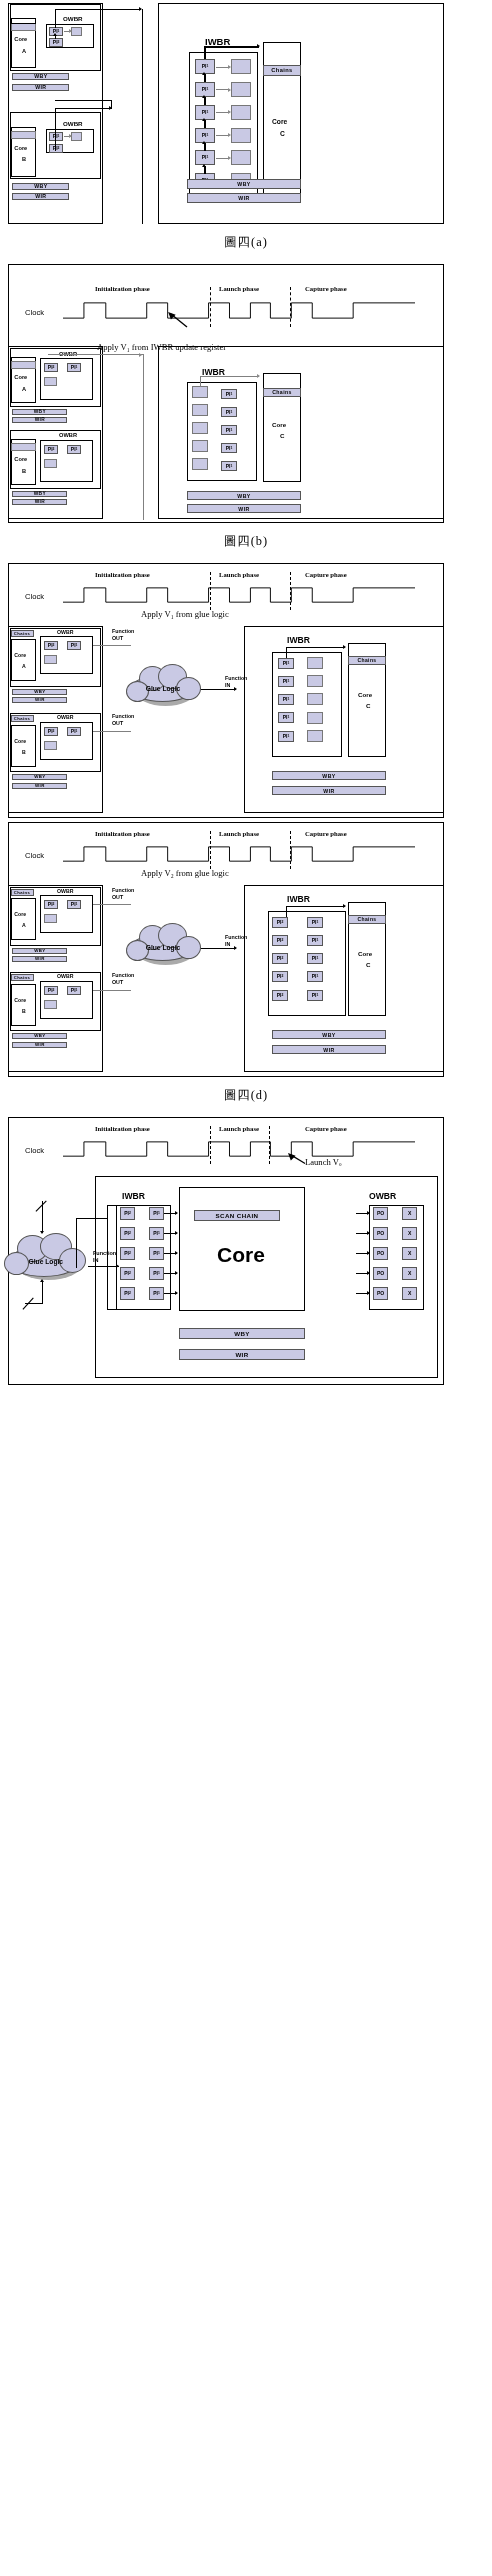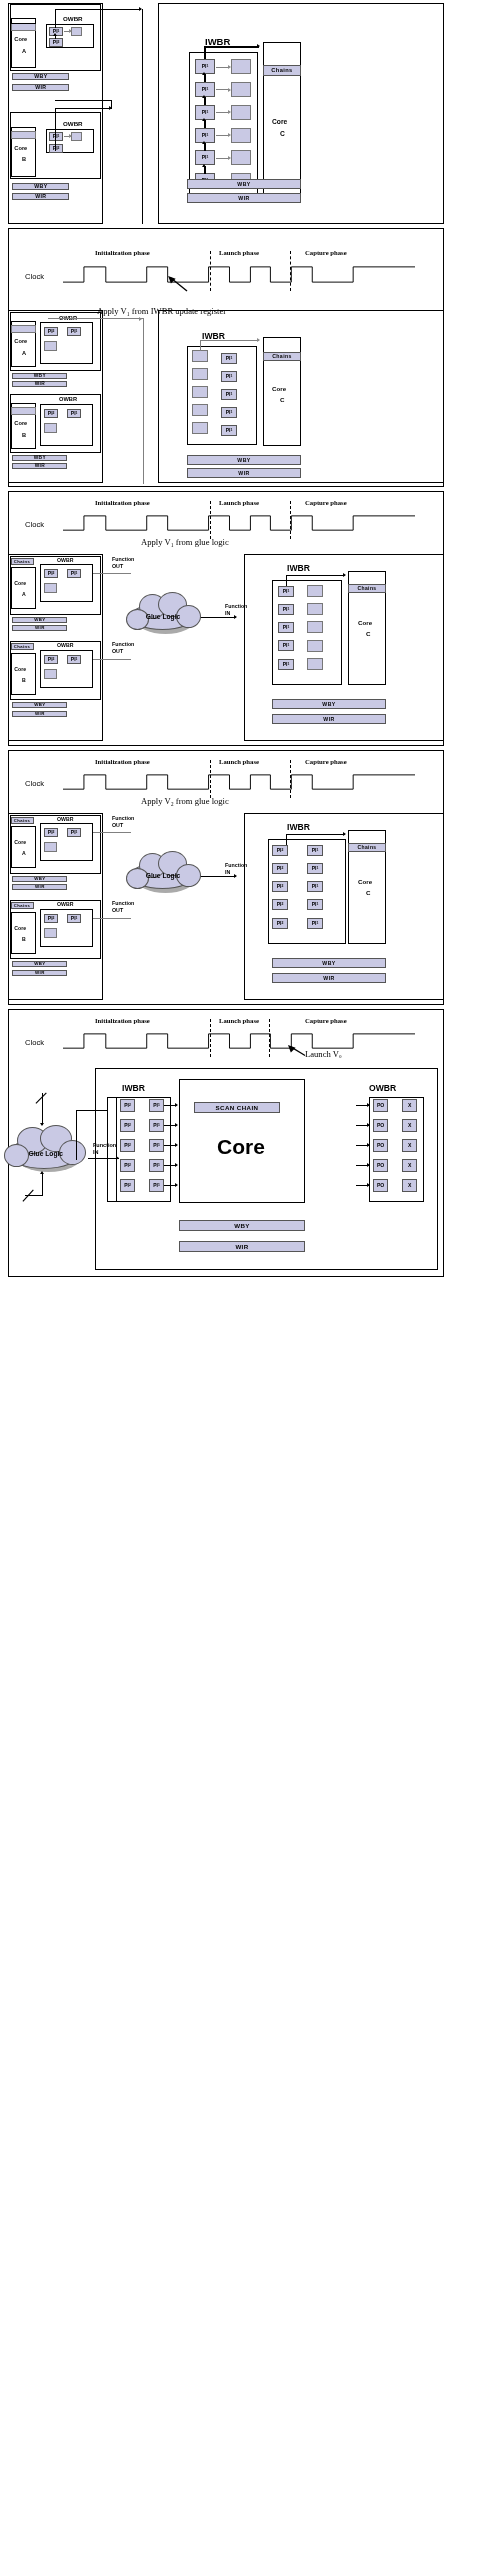--- a/index.html
+++ b/index.html
@@ -176,20 +176,21 @@
   <div class="ar ar-r" style="left:257px;top:44px;"></div>
 
   <div class="box" style="left:263px;top:42px;width:38px;height:158px;"></div>
   <div class="bar" style="left:263px;top:65px;width:38px;height:10.5px;font-size:5.7px;">Chains</div>
   <div class="txt" style="left:272px;top:118px;font-size:6.7px;font-weight:bold;">Core</div>
   <div class="txt" style="left:280px;top:130px;font-size:6.7px;font-weight:bold;">C</div>
 
   <div class="bar" style="left:187px;top:179px;width:114px;height:9.5px;">WBY</div>
   <div class="bar" style="left:187px;top:193px;width:114px;height:9.5px;">WIR</div>
 </div>
+<div class="cap">圖四(a)</div>
 
 <div class="fig" style="width:492px;height:263px;">
   <div class="box" style="left:7.6px;top:0px;width:436px;height:259px;"></div>
 
   <div class="clklabel" style="left:25px;top:44px;">Clock</div>
   <div class="phase" style="left:95px;top:21px;">Initialization phase</div>
   <div class="phase" style="left:219px;top:21px;">Launch phase</div>
   <div class="phase" style="left:305px;top:21px;">Capture phase</div>
   <svg style="position:absolute;left:63px;top:34px;" width="352" height="25" viewBox="0 0 370 26">
     <polyline points="0,21 22,21 22,5 45,5 45,21 88,21 88,5 110,5 110,21 153,21 153,5 175,5 175,21 197,21 197,5 218,5 218,21 240,21 240,5 262,5 262,21 305,21 305,5 370,5" fill="none" stroke="#000" stroke-width="1"></polyline>
@@ -251,20 +252,21 @@
   <div class="lng" style="left:200px;top:112px;width:1px;height:11.4px;"></div>
   <div class="ar ar-rg" style="left:257px;top:110px;"></div>
 
   <div class="box" style="left:263px;top:109px;width:38px;height:109px;"></div>
   <div class="bar" style="left:263px;top:124px;width:38px;height:8.6px;font-size:5.2px;">Chains</div>
   <div class="txt" style="left:272px;top:157px;font-size:6.2px;font-weight:bold;">Core</div>
   <div class="txt" style="left:280px;top:168px;font-size:6.2px;font-weight:bold;">C</div>
   <div class="bar" style="left:187px;top:227px;width:114px;height:9.5px;">WBY</div>
   <div class="bar" style="left:187px;top:240px;width:114px;height:9.5px;">WIR</div>
 </div>
+<div class="cap">圖四(b)</div>
 
 <div class="fig" style="width:492px;height:259px;">
   <div class="box" style="left:7.6px;top:0px;width:436px;height:255px;"></div>
 
   <div class="clklabel" style="left:25px;top:28.6px;">Clock</div>
   <div class="phase" style="left:95px;top:7.6px;">Initialization phase</div>
   <div class="phase" style="left:219px;top:7.6px;">Launch phase</div>
   <div class="phase" style="left:305px;top:7.6px;">Capture phase</div>
   <svg style="position:absolute;left:63px;top:21px;" width="352" height="23" viewBox="0 0 370 24">
     <polyline points="0,19 22,19 22,4 45,4 45,19 88,19 88,4 110,4 110,19 153,19 153,4 175,4 175,19 197,19 197,4 218,4 218,19 240,19 240,4 262,4 262,19 305,19 305,4 370,4" fill="none" stroke="#000" stroke-width="1"></polyline>
@@ -421,20 +423,21 @@
   <div class="ln" style="left:286px;top:84px;width:59px;height:1.1px;"></div>
   <div class="ln" style="left:286px;top:84px;width:1.1px;height:11.4px;"></div>
   <div class="ar ar-r" style="left:343px;top:82px;"></div>
   <div class="box" style="left:348px;top:80px;width:38px;height:114px;"></div>
   <div class="bar" style="left:348px;top:93px;width:38px;height:8.6px;font-size:5px;">Chains</div>
   <div class="txt" style="left:358px;top:128px;font-size:6.2px;font-weight:bold;">Core</div>
   <div class="txt" style="left:366px;top:139px;font-size:6.2px;font-weight:bold;">C</div>
   <div class="bar" style="left:272px;top:208px;width:114px;height:9.5px;">WBY</div>
   <div class="bar" style="left:272px;top:223px;width:114px;height:9.5px;">WIR</div>
 </div>
+<div class="cap">圖四(d)</div>
 
 <div class="fig" style="width:492px;height:286px;">
   <div class="box" style="left:7.6px;top:0px;width:436px;height:268px;"></div>
 
   <div class="clklabel" style="left:25px;top:28.6px;">Clock</div>
   <div class="phase" style="left:95px;top:7.6px;">Initialization phase</div>
   <div class="phase" style="left:219px;top:7.6px;">Launch phase</div>
   <div class="phase" style="left:305px;top:7.6px;">Capture phase</div>
   <svg style="position:absolute;left:63px;top:21px;" width="352" height="23" viewBox="0 0 370 24">
     <polyline points="0,19 22,19 22,4 45,4 45,19 88,19 88,4 110,4 110,19 153,19 153,4 175,4 175,19 197,19 197,4 218,4 218,19 240,19 240,4 262,4 262,19 305,19 305,4 370,4" fill="none" stroke="#000" stroke-width="1"></polyline>

